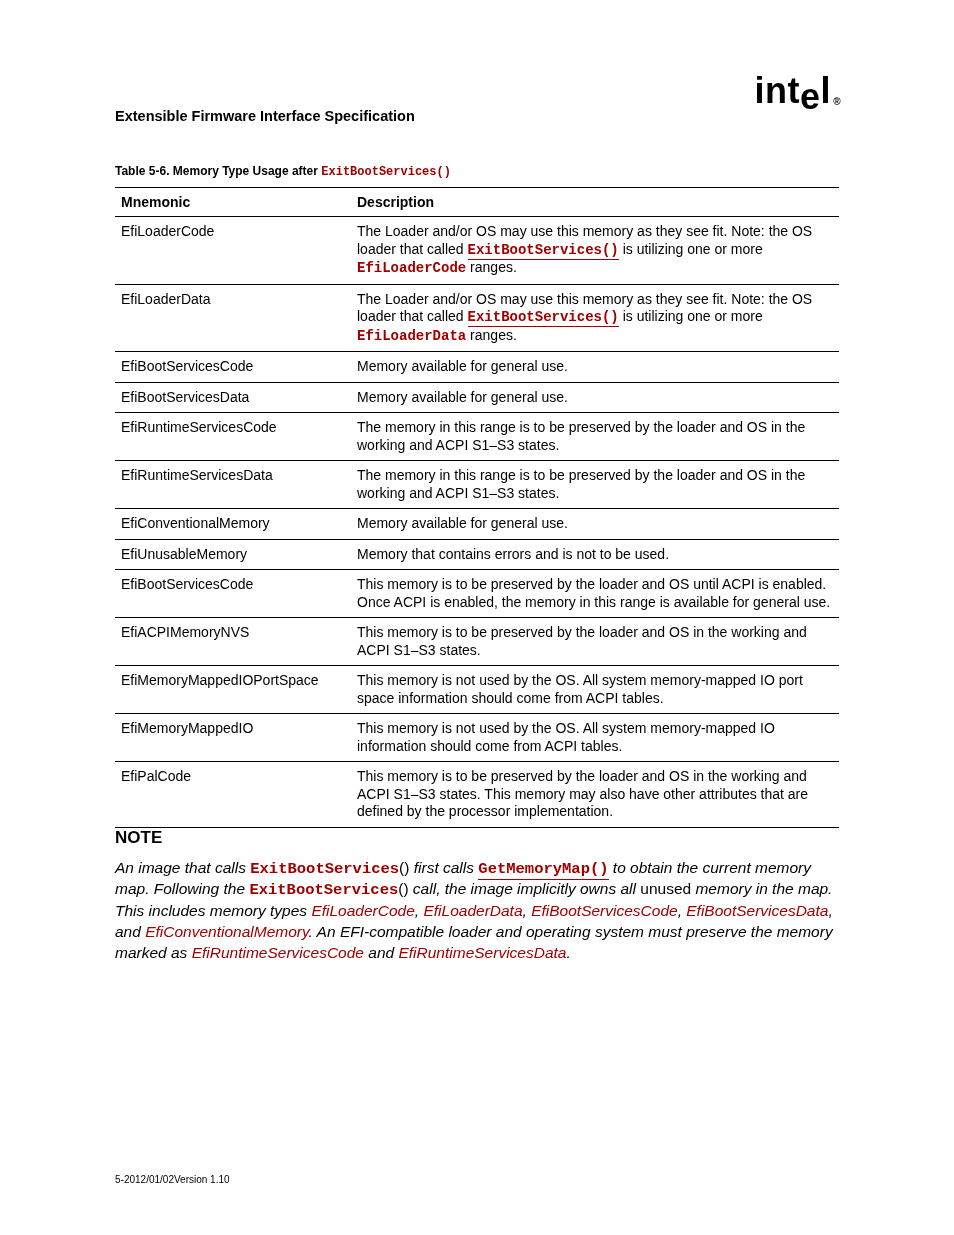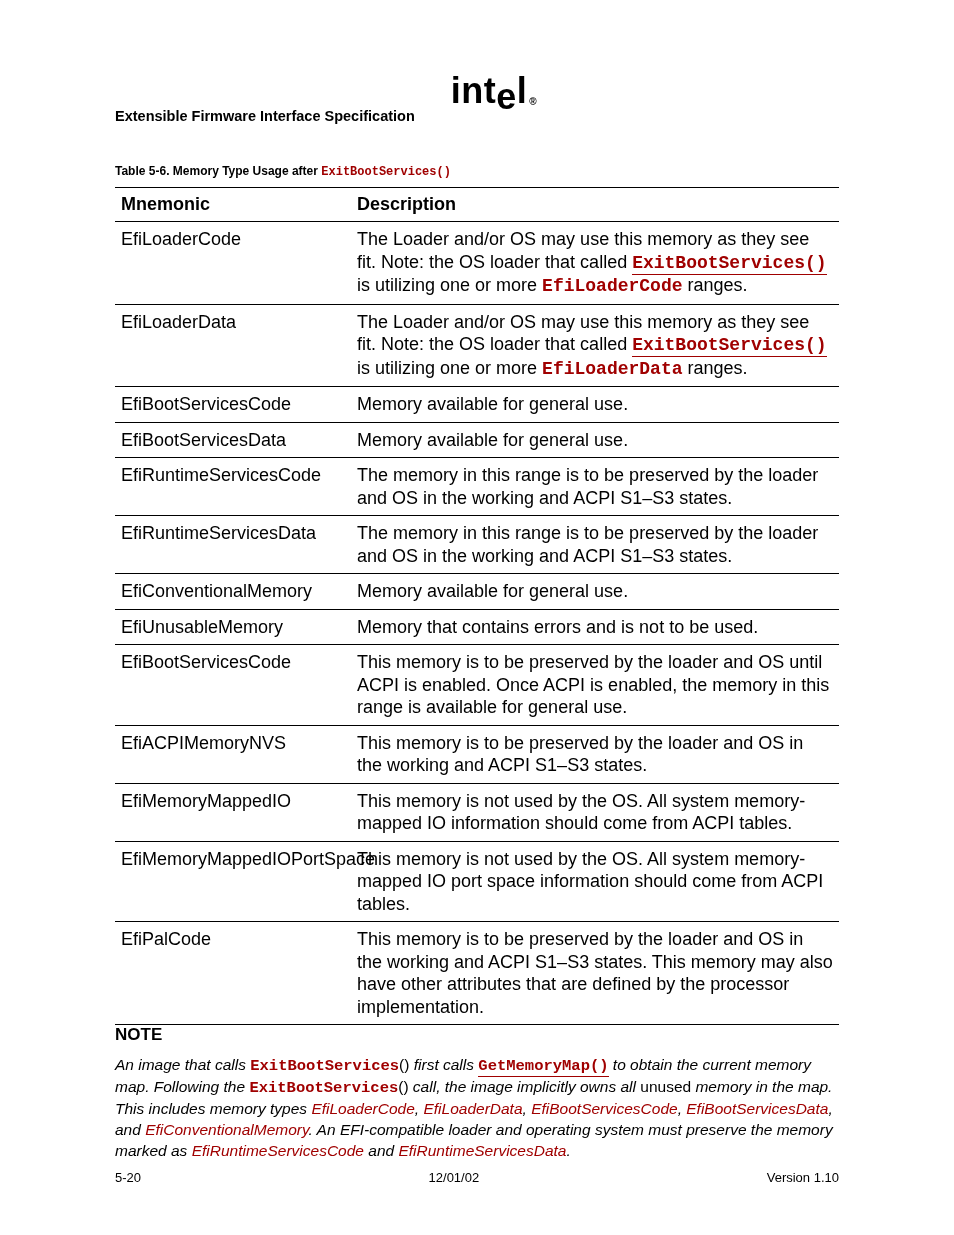--- a/index.html
+++ b/index.html
@@ -12,20 +12,21 @@
   }
   .page {
     box-sizing: border-box;
     width: 954px;
     height: 1235px;
     padding: 82px 115px 50px 115px;
     position: relative;
   }
   .header-row {
     display: flex;
+    justify-content: space-between;
     align-items: flex-end;
     margin-bottom: 40px;
   }
   .doc-title {
     font-size: 14.5px;
     font-weight: bold;
   }
   .intel-logo {
     font-size: 36px;
     font-weight: bold;
@@ -51,21 +52,21 @@
     margin-bottom: 8px;
   }
   .table-caption .code-red {
     font-family: "Courier New", monospace;
     color: #a00000;
     font-weight: bold;
   }
   table.mem {
     border-collapse: collapse;
     width: 100%;
-    font-size: 18px;
+    font-size: 14px;
     table-layout: fixed;
   }
   table.mem th {
     text-align: left;
     font-weight: bold;
     padding: 6px 6px 6px 6px;
     border-top: 1.5px solid #000;
     border-bottom: 1px solid #000;
     vertical-align: top;
   }
@@ -106,22 +107,21 @@
   }
   .note-body .it-red {
     color: #a00000;
   }
   .footer {
     position: absolute;
     left: 115px;
     right: 115px;
     bottom: 50px;
     display: flex;
-    justify-content: space-between;
-    font-size: 13px;
+    font-size: 10px;
   }
 </style>
 </head>
 <body>
 
 <div class="page">
 
   <div class="header-row">
     <div class="doc-title">Extensible Firmware Interface Specification</div>
     <div class="intel-logo">
@@ -179,26 +179,26 @@
         </tr>
         <tr>
           <td>EfiBootServicesCode</td>
           <td><span>This memory is to be preserved by the loader and OS until ACPI is enabled.  Once ACPI is enabled, the memory in this range is available for general use.</span></td>
         </tr>
         <tr>
           <td>EfiACPIMemoryNVS</td>
           <td><span>This memory is to be preserved by the loader and OS in the working and ACPI S1–S3 states.</span></td>
         </tr>
         <tr>
+          <td>EfiMemoryMappedIOPortSpace</td>
+          <td><span>This memory is not used by the OS.  All system memory-mapped IO port space information should come from ACPI tables.</span></td>
+        </tr>
+        <tr>
           <td>EfiMemoryMappedIO</td>
           <td><span>This memory is not used by the OS.  All system memory-mapped IO information should come from ACPI tables.</span></td>
-        </tr>
-        <tr>
-          <td>EfiMemoryMappedIOPortSpace</td>
-          <td><span>This memory is not used by the OS.  All system memory-mapped IO port space information should come from ACPI tables.</span></td>
         </tr>
         <tr>
           <td>EfiPalCode</td>
           <td><span>This memory is to be preserved by the loader and OS in the working and ACPI S1–S3 states.  This memory may also have other attributes that are defined by the processor implementation.</span></td>
         </tr>
       </tbody>
   </table>
 
   <div class="note-head">NOTE</div>
   <div class="note-body" id="note-body"><span>An image that calls </span><span class="mono-red">ExitBootServices</span><span class="upright">()</span><span> first calls </span><span class="mono-red-link">GetMemoryMap()</span><span> to obtain the current memory map.  Following the </span><span class="mono-red">ExitBootServices</span><span class="upright">()</span><span> call, the image implicitly owns all </span><span class="upright">unused</span><span> memory in the map.  This includes memory types </span><span class="it-red">EfiLoaderCode</span><span>, </span><span class="it-red">EfiLoaderData</span><span>, </span><span class="it-red">EfiBootServicesCode</span><span>, </span><span class="it-red">EfiBootServicesData</span><span>, and </span><span class="it-red">EfiConventionalMemory</span><span>.  An EFI-compatible loader and operating system must preserve the memory marked as </span><span class="it-red">EfiRuntimeServicesCode</span><span> and </span><span class="it-red">EfiRuntimeServicesData</span><span>.</span></div>

